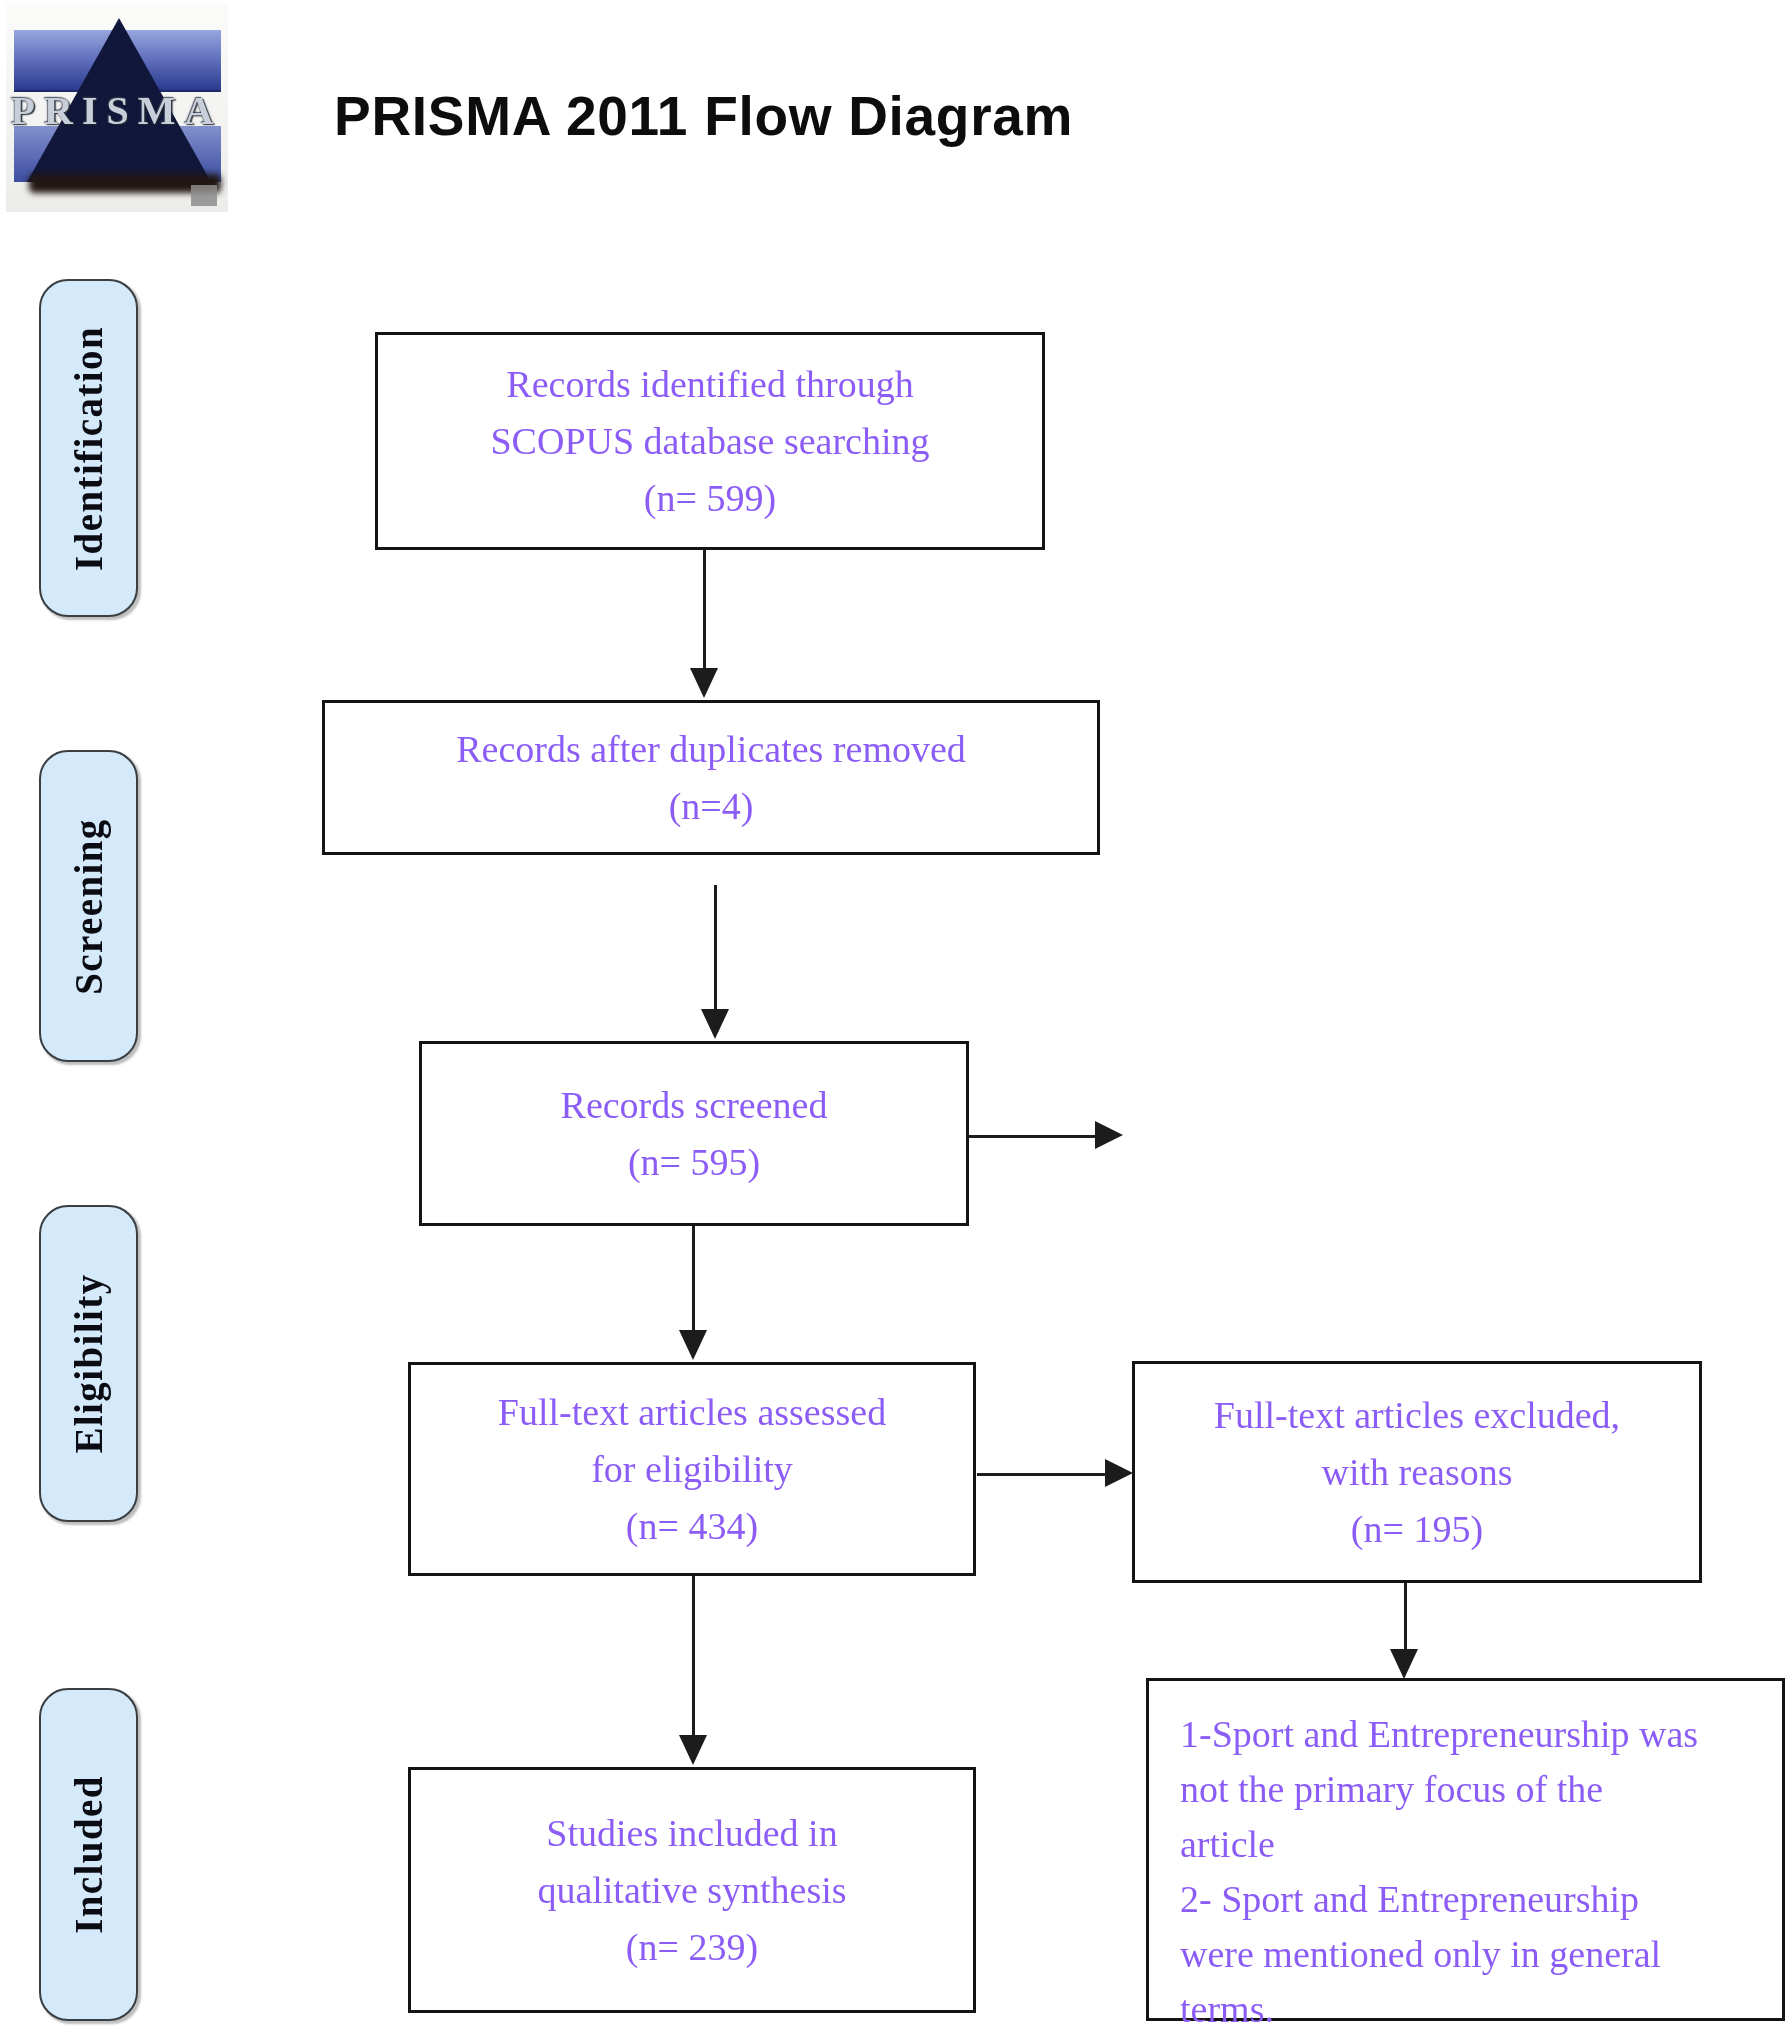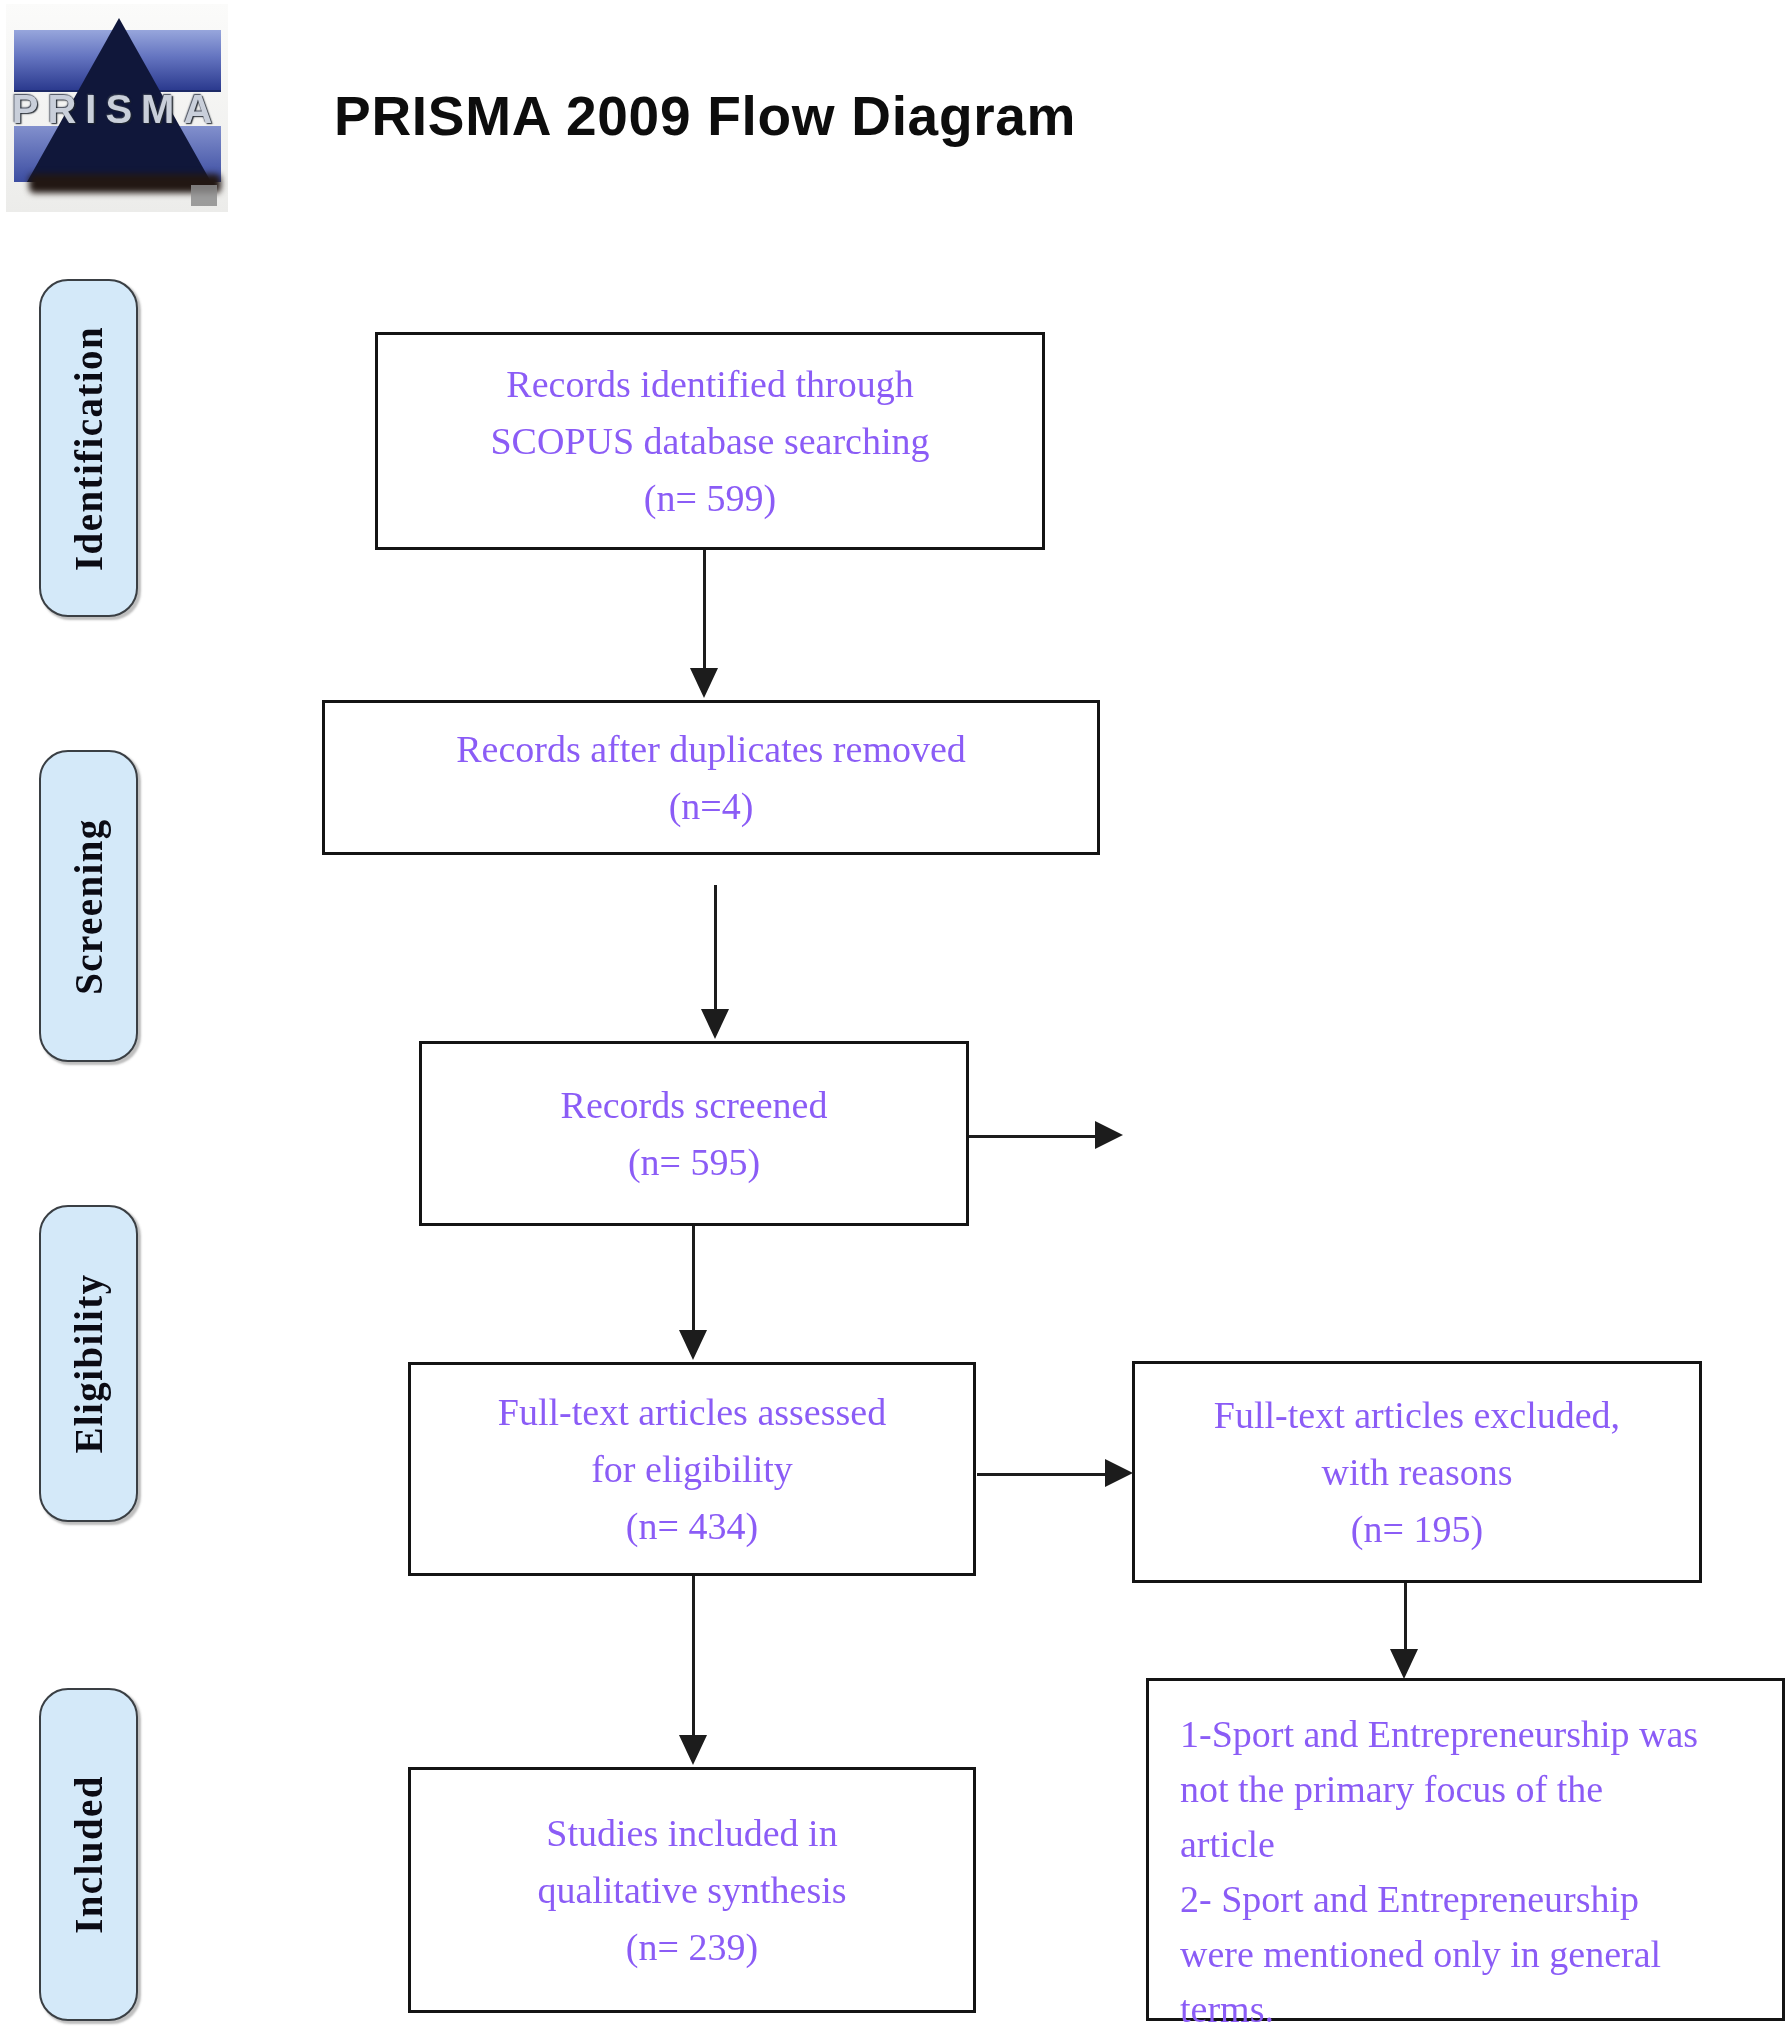--- a/index.html
+++ b/index.html
@@ -56,21 +56,21 @@
   .logo-base-shadow {
     position: absolute;
     left: 23.4px; top: 170px; width: 192px; height: 19.3px;
     background: #221713;
     filter: blur(3.4px);
     border-radius: 5.5px;
   }
   .logo-letters {
     position: absolute;
     left: -5.5px; top: 83px; width: 233px; height: 41px;
-    font-family: Liberation Sans, sans-serif;
+    font-family: Liberation Serif, serif;
     font-weight: 700;
     font-size: 40px;
     letter-spacing: 9px;
     color: #c9cfda;
     text-shadow: 1.4px 1.4px 1.4px #20262e, -0.7px -0.7px 1.4px #3a4150;
     text-align: center;
     white-space: nowrap;
     overflow: hidden;
   }
   .logo-artifact {
@@ -160,21 +160,21 @@
 
   <div class="logo">
     <div class="logo-band-top"></div>
     <div class="logo-band-bottom"></div>
     <div class="logo-triangle"></div>
     <div class="logo-base-shadow"></div>
     <div class="logo-letters">PRISMA</div>
     <div class="logo-artifact"></div>
   </div>
 
-  <div class="title">PRISMA 2009 Flow Diagram</div>
+  <div class="title">PRISMA 2011 Flow Diagram</div>
 
   <div class="stage stage-identification">
     <span>Identification</span>
   </div>
   <div class="stage stage-screening">
     <span>Screening</span>
   </div>
   <div class="stage stage-eligibility">
     <span>Eligibility</span>
   </div>

